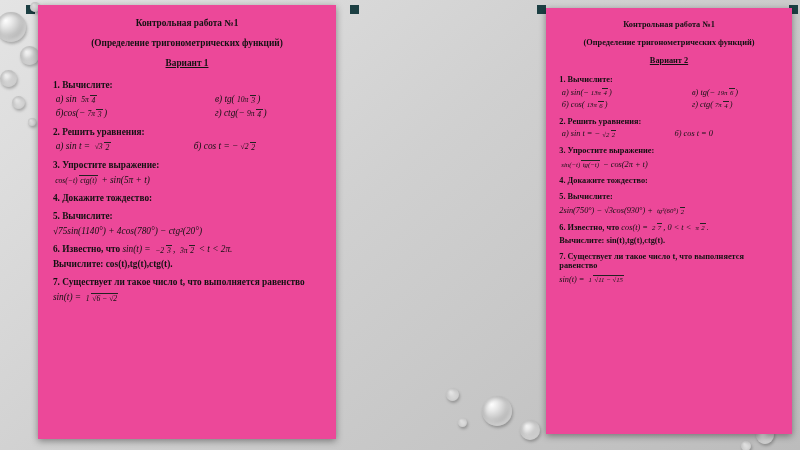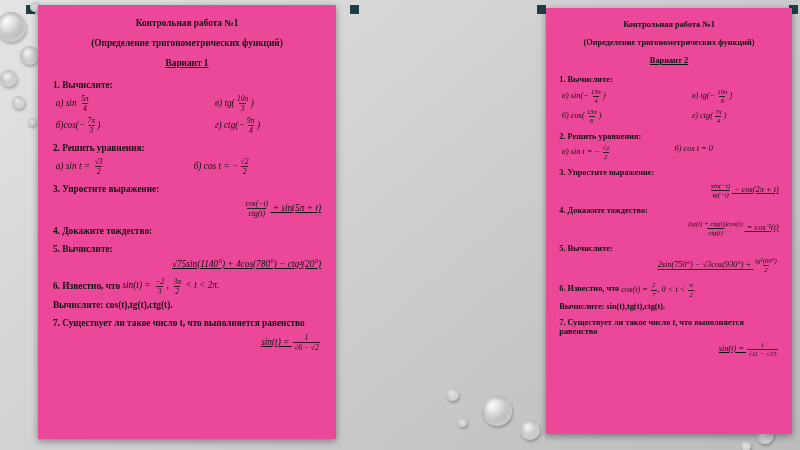--- a/index.html
+++ b/index.html
@@ -17,24 +17,24 @@
   .page-inner{padding:0.9em 1.6em;}
   .center{text-align:center;}
   .bold{font-weight:bold;}
   .title{margin:0.5em 0 1.1em;}
   .subtitle{margin:0 0 1.1em;}
   .variant{margin:0 0 1.2em;text-decoration:underline;}
   .heading{font-weight:bold;margin:0.85em 0 0.45em;}
   .math{font-style:italic;}
   .row2{display:grid;grid-template-columns:60% 40%;margin:0.35em 0 0.35em 0.3em;}
   .row2.eq{grid-template-columns:52% 48%;}
-  .expr-center{text-align:right;margin:0.55em 0;text-decoration:underline;}
+  .expr-center{text-align:left;margin:0.55em 0;}
   .q6-line{margin:0.85em 0 0.45em;}
   .q6-compute{font-weight:bold;margin:0.2em 0 0.3em;}
-  .frac{display:inline-flex;flex-direction:column;align-items:center;
+  .frac{display:inline-flex;flex-direction:row;align-items:center;
     vertical-align:middle;font-size:0.82em;line-height:1.18;margin:0 0.12em;}
   .fden{border-top:1px solid #222;padding:0 0.18em;}
   .fnum{padding:0 0.18em;}
 </style>
 </head>
 <body>
 
 <div class="sq" style="left:26px"></div>
 <div class="sq" style="left:350px"></div>
 <div class="sq" style="left:537px"></div>
@@ -158,24 +158,20 @@
       <span class="math">б) cos t = 0</span>
     </div>
 
     <div class="heading">3. Упростите выражение:</div>
     <div class="expr-center math"><span class="frac">
           <span class="fnum">sin(−t)</span>
           <span class="fden">tg(−t)</span>
         </span> − cos(2π + t)</div>
 
     <div class="heading">4. Докажите тождество:</div>
-    <div class="expr-center math"><span class="frac">
-          <span class="fnum">(tg(t) + ctg(t))cos(t)</span>
-          <span class="fden">ctg(t)</span>
-        </span> = cos⁻¹(t)</div>
 
     <div class="heading">5. Вычислите:</div>
     <div class="expr-center math">2sin(750°) − √3cos(930°) + <span class="frac">
           <span class="fnum">tg²(60°)</span>
           <span class="fden">2</span>
         </span></div>
 
     <div class="q6-line"><span class="bold">6. Известно, что </span><span class="math">cos(t) = <span class="frac">
             <span class="fnum">2</span>
             <span class="fden">7</span>

